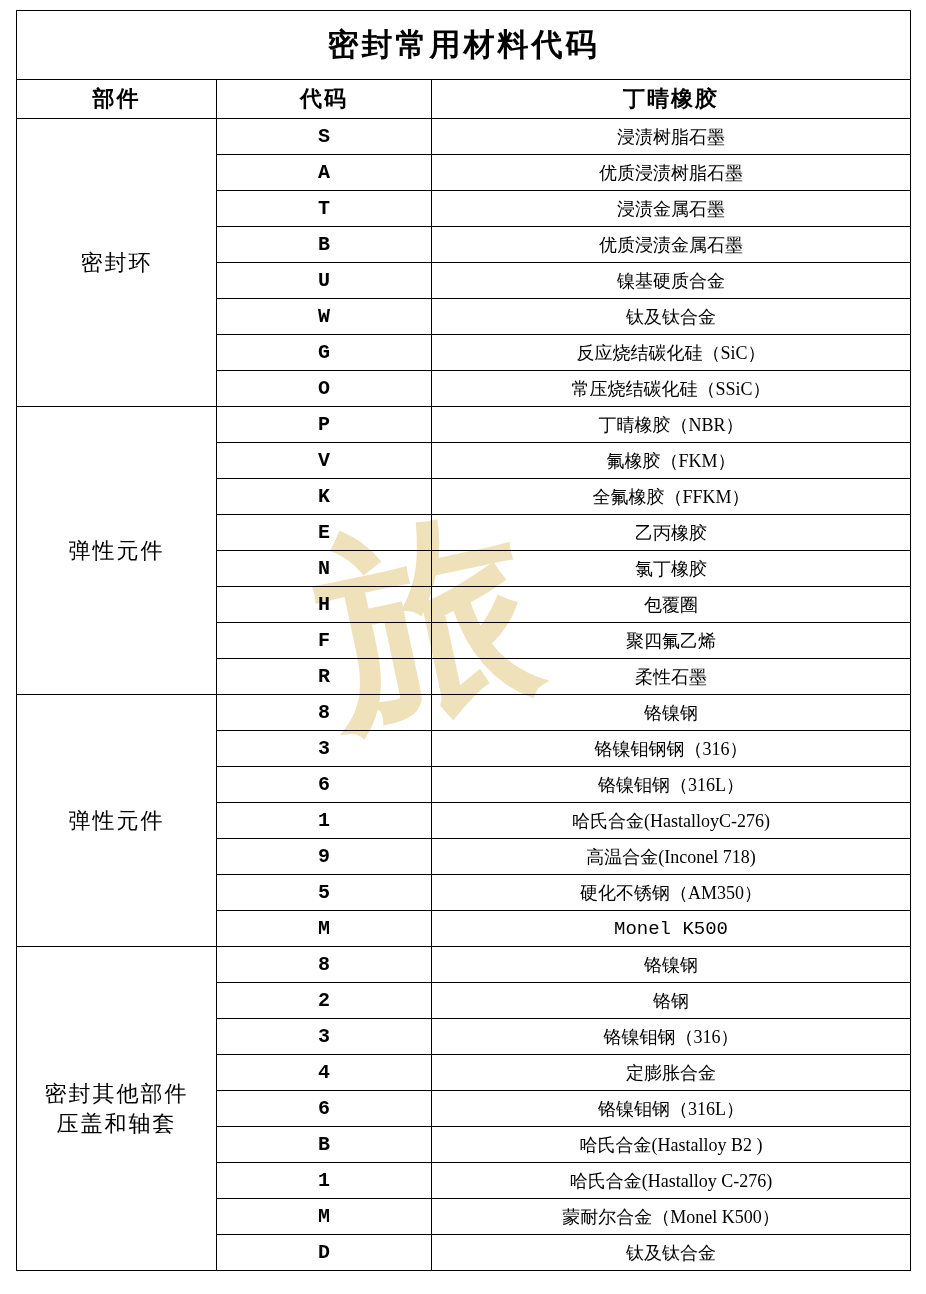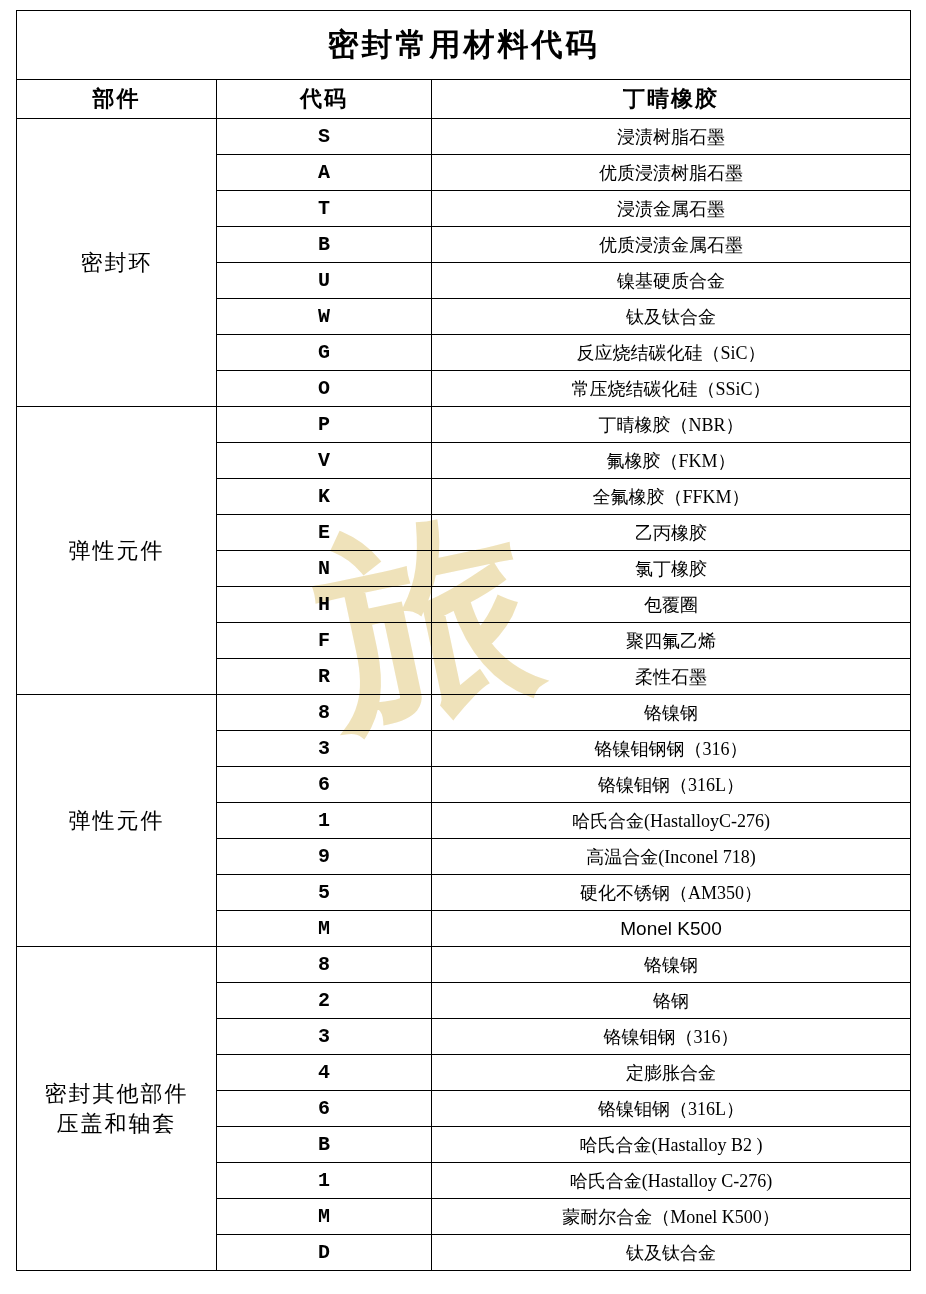--- a/index.html
+++ b/index.html
@@ -93,21 +93,21 @@
     font-weight: bold;
   }
 
   .name-cell {
     font-size: 18px;
     text-align: left;
     padding-left: 12px;
     font-family: "Liberation Serif", serif;
   }
   .name-cell.mono {
-    font-family: Liberation Sans, sans-serif;
+    font-family: Liberation Mono, monospace;
     font-size: 19px;
     margin-top: 43px;
   }
 
   col.c-part { width: 200px; }
   col.c-code { width: 215px; }
   col.c-name { width: 479px; }
 </style>
 </head>
 <body>

